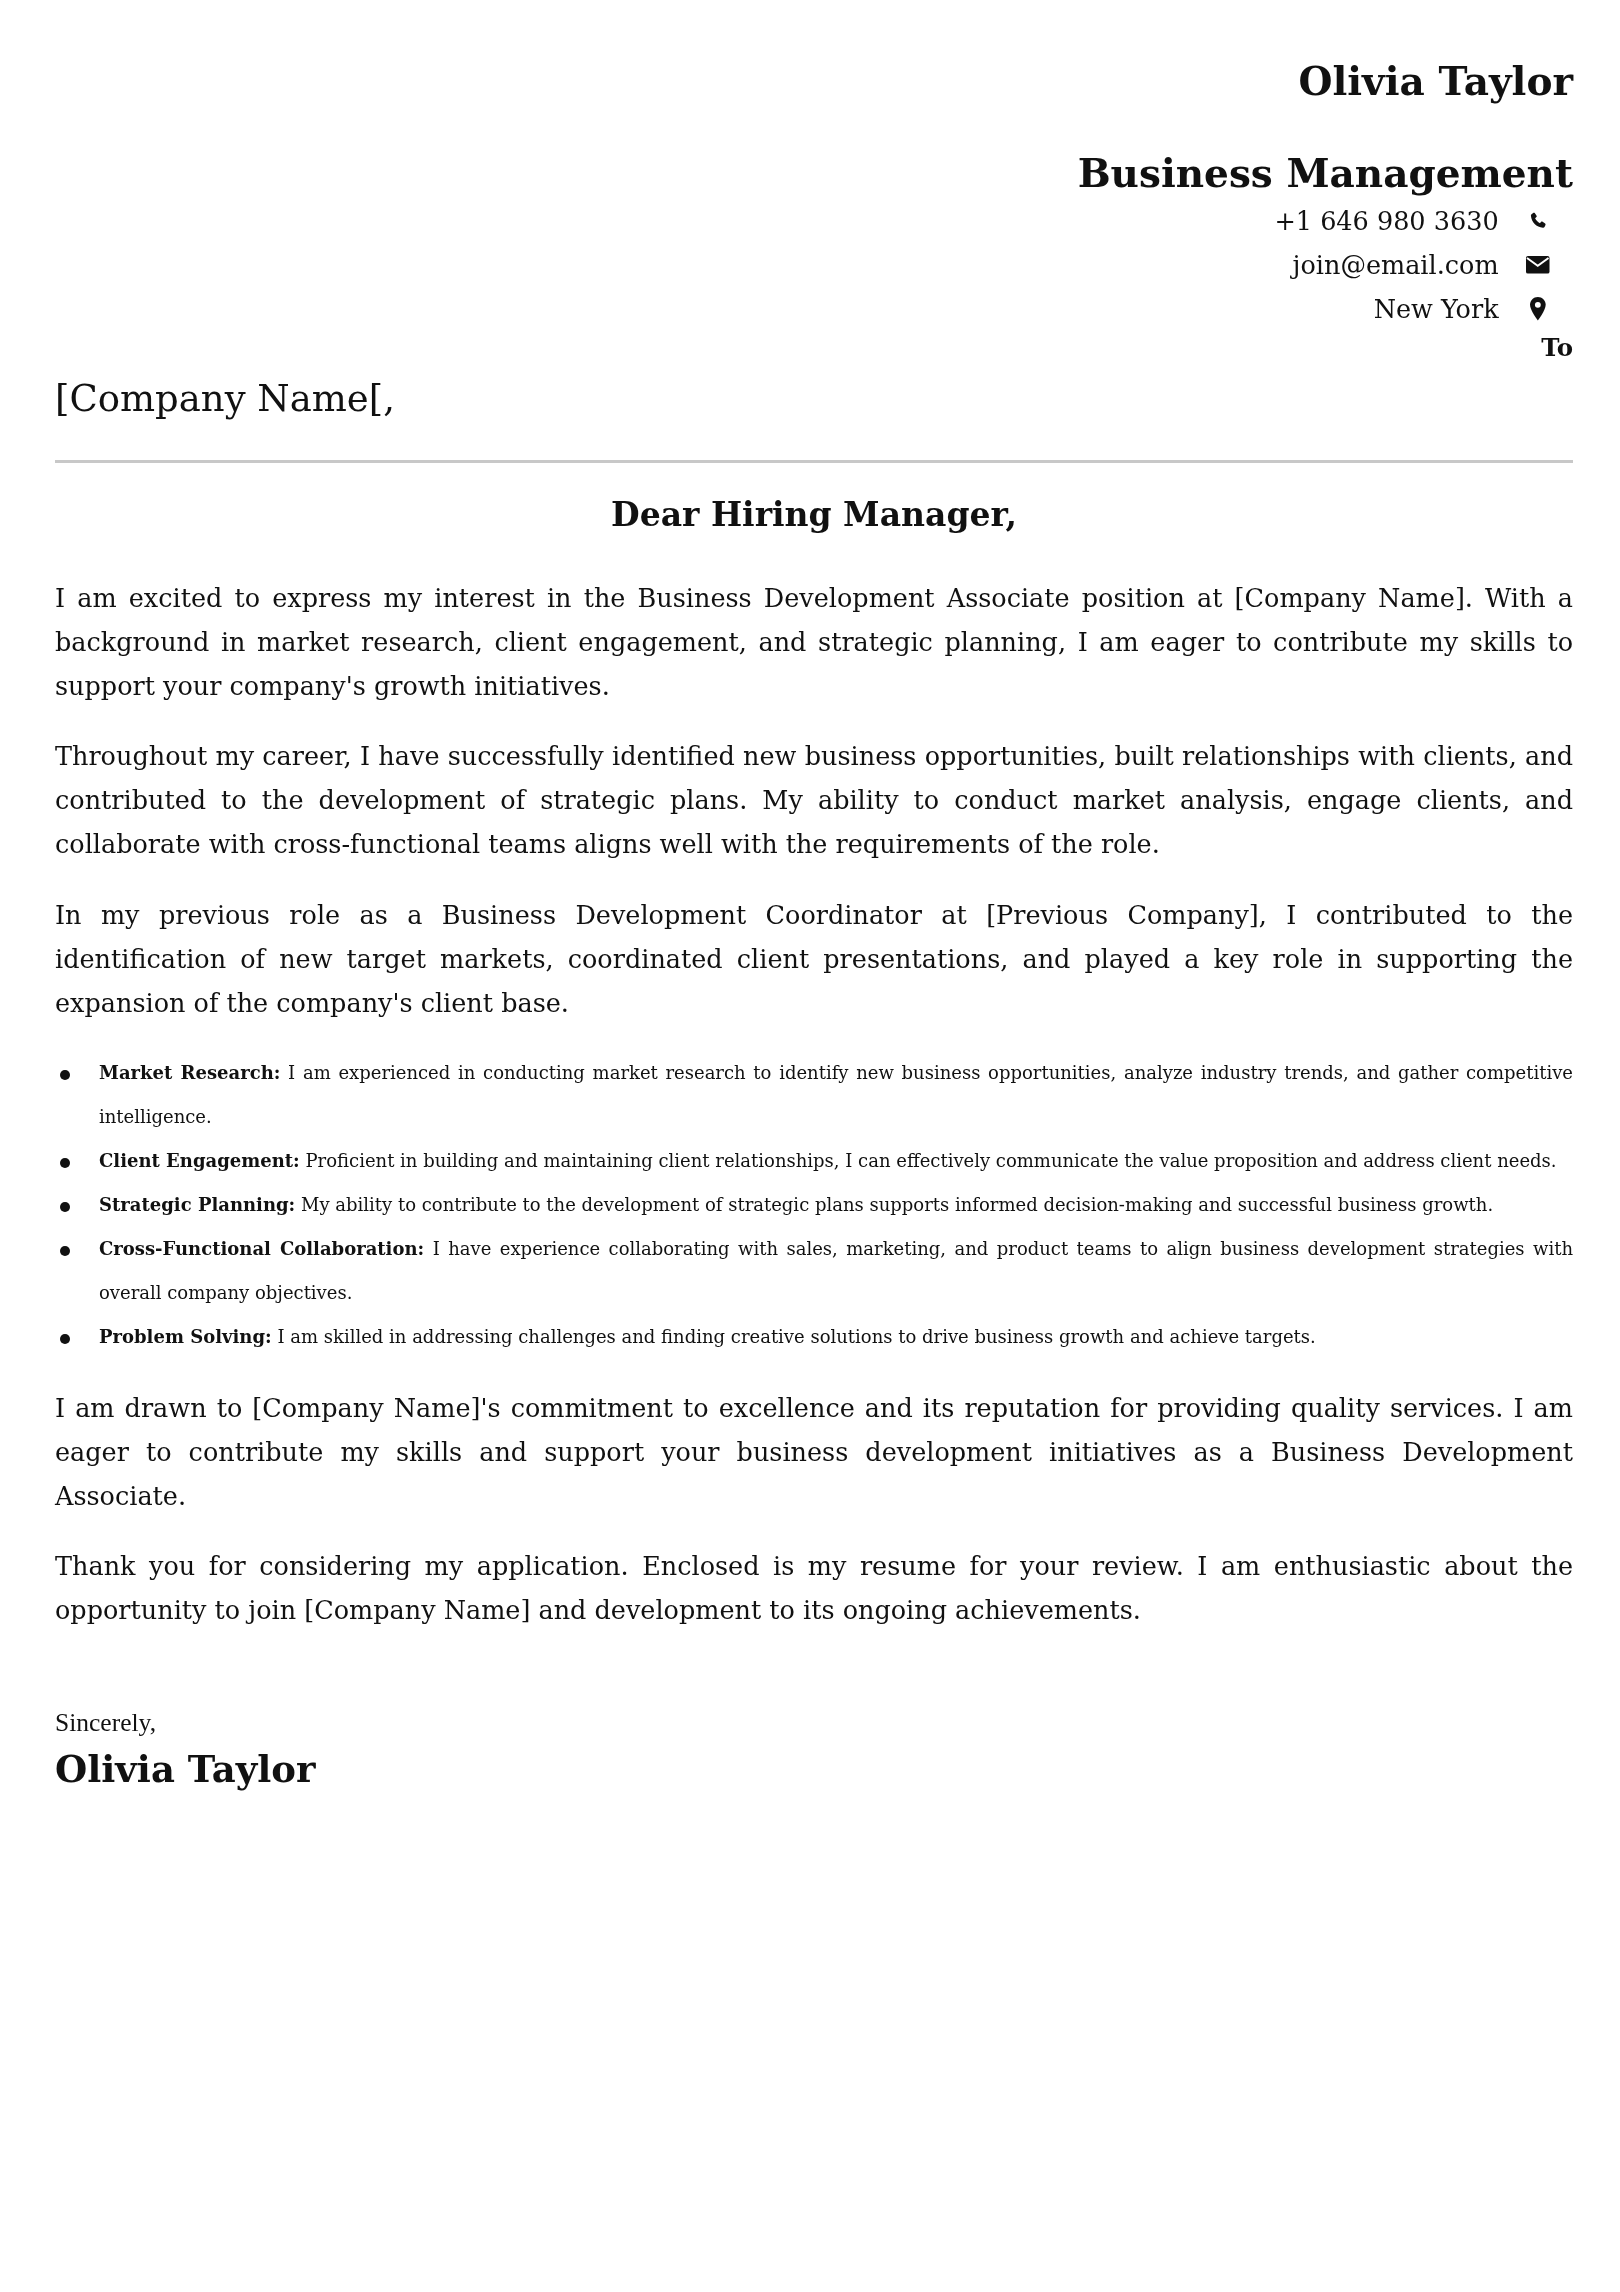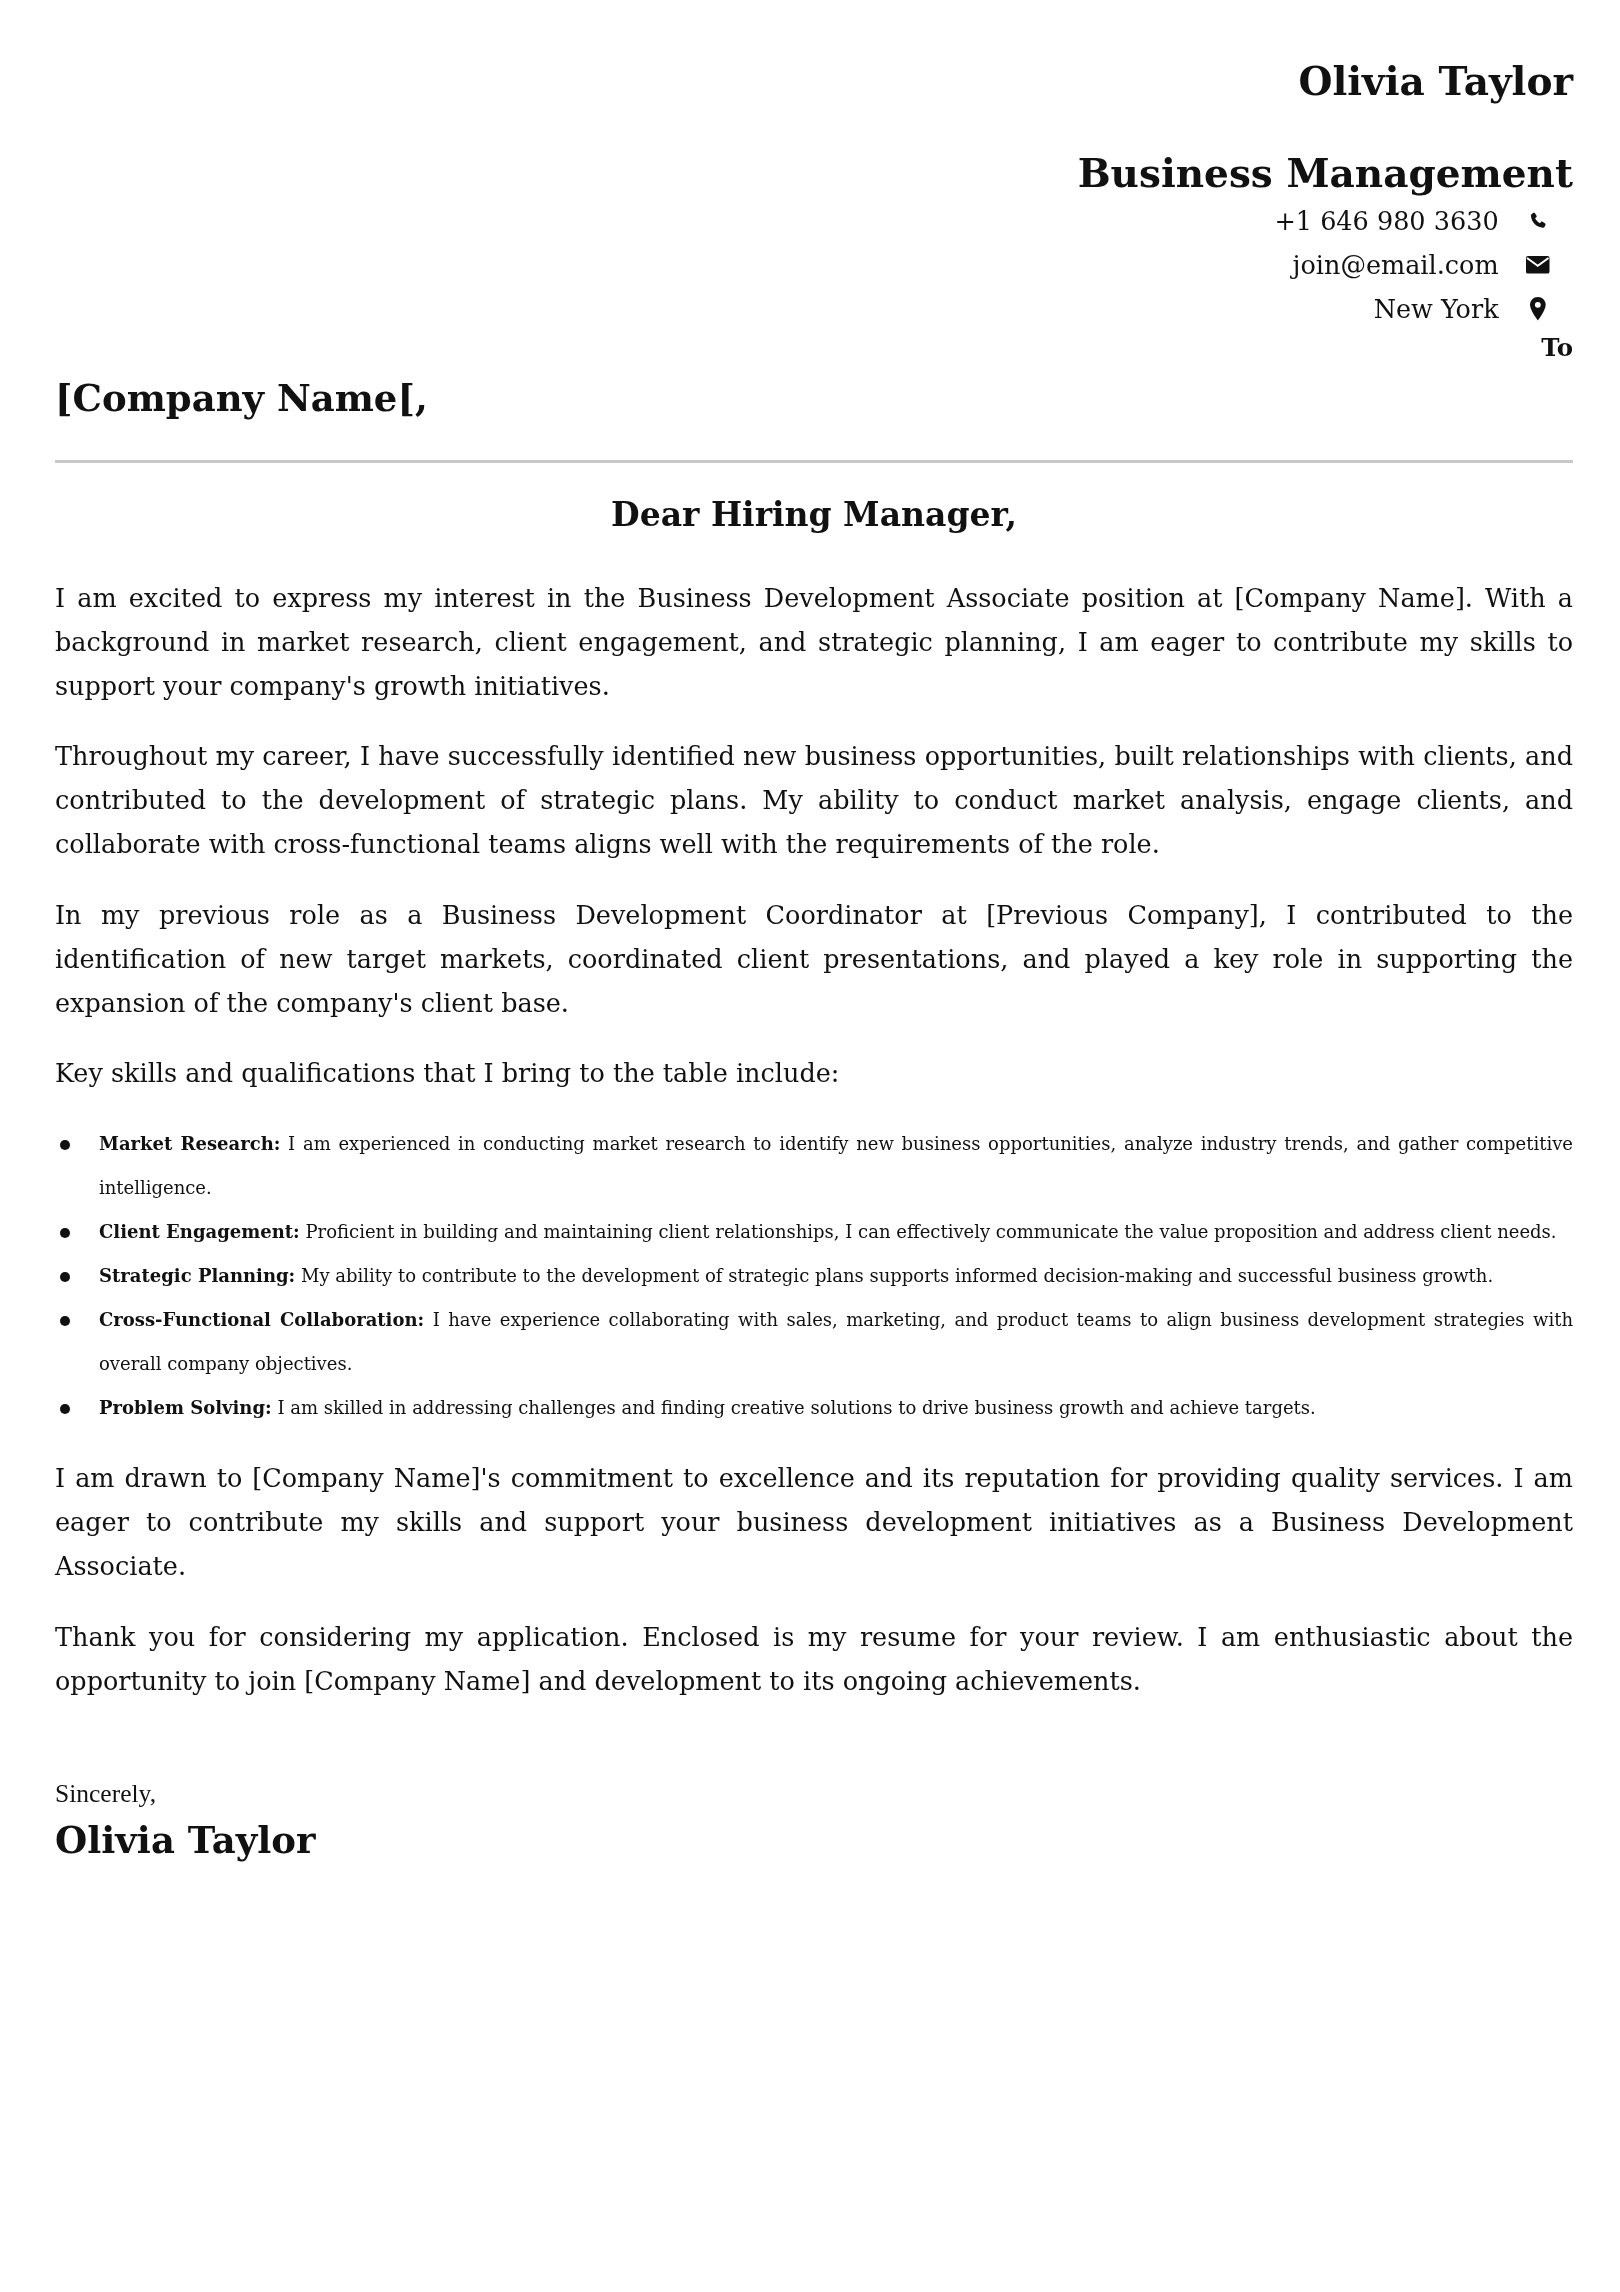--- a/index.html
+++ b/index.html
@@ -8,21 +8,21 @@
   .page { position: absolute; left: 55px; top: 3px; width: 1518px; }
   .header { text-align: right; }
   .name { font-size: 39px; font-weight: bold; margin: 0; padding-top: 51px; line-height: 55px; }
   .role { font-size: 39px; font-weight: bold; margin: 0; margin-top: 39px; line-height: 51px; }
   .contact-list { margin-top: 0px; }
   .contact-row { display: flex; justify-content: flex-end; align-items: center; height: 44px; font-size: 25.5px; }
   .contact-row .txt { margin-right: 27.4px; }
   .contact-row .ico { width: 23.5px; height: 23.5px; display: inline-flex; align-items: center; justify-content: center; margin-right: 23.5px; }
   .contact-row .ico svg { display: block; }
   .to-label { font-size: 24.5px; font-weight: bold; line-height: 33px; text-align: right; }
-  .company { font-size: 37px; font-weight: bold; margin-top: 9.8px; line-height: 49px; }
+  .company { font-size: 37px; font-weight: normal; margin-top: 9.8px; line-height: 49px; }
   .divider { height: 2.9px; background: #c8c8c8; margin-top: 37px; width: 1518px; }
   .greeting { font-size: 33px; font-weight: bold; margin-top: 29px; line-height: 45px; text-align: center; }
   .body-text { margin-top: 39px; }
   .para { font-size: 25.5px; line-height: 44px; text-align: justify; margin: 0 0 26.5px 0; }
   .skills { list-style: none; padding: 0; margin: 0 0 26.5px 0; }
   .skill { position: relative; padding-left: 44px; font-size: 18px; line-height: 44px; text-align: justify; }
   .skill .bullet { position: absolute; left: 4.9px; top: 18.6px; width: 9.8px; height: 9.8px; border-radius: 50%; background: #111; }
   .skill b { font-weight: bold; }
   .closing { font-size: 25.5px; line-height: 39px; margin-top: 71px; font-family: Liberation Serif, serif; }
   .sign-name { font-size: 37px; font-weight: bold; line-height: 51px; margin-top: 2px; }
@@ -69,21 +69,20 @@
   <div class="company">[Company Name[,</div>
 
   <div class="divider"></div>
 
   <div class="greeting">Dear Hiring Manager,</div>
 
   <div class="body-text">
     <p class="para">I am excited to express my interest in the Business Development Associate position at [Company Name]. With a background in market research, client engagement, and strategic planning, I am eager to contribute my skills to support your company's growth initiatives.</p>
     <p class="para">Throughout my career, I have successfully identified new business opportunities, built relationships with clients, and contributed to the development of strategic plans. My ability to conduct market analysis, engage clients, and collaborate with cross-functional teams aligns well with the requirements of the role.</p>
     <p class="para">In my previous role as a Business Development Coordinator at [Previous Company], I contributed to the identification of new target markets, coordinated client presentations, and played a key role in supporting the expansion of the company's client base.</p>
-    <p class="para">Key skills and qualifications that I bring to the table include:</p>
 
     <ul class="skills">
       <li class="skill">
         <span class="bullet"></span><b>Market Research:</b><span> I am experienced in conducting market research to identify new business opportunities, analyze industry trends, and gather competitive intelligence.</span>
       </li>
       <li class="skill">
         <span class="bullet"></span><b>Client Engagement:</b><span> Proficient in building and maintaining client relationships, I can effectively communicate the value proposition and address client needs.</span>
       </li>
       <li class="skill">
         <span class="bullet"></span><b>Strategic Planning:</b><span> My ability to contribute to the development of strategic plans supports informed decision-making and successful business growth.</span>

